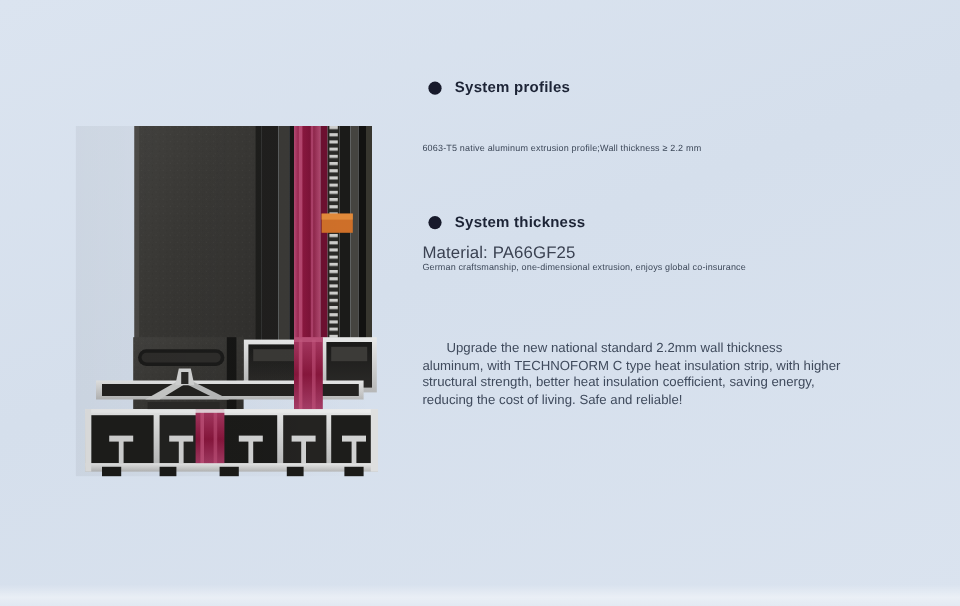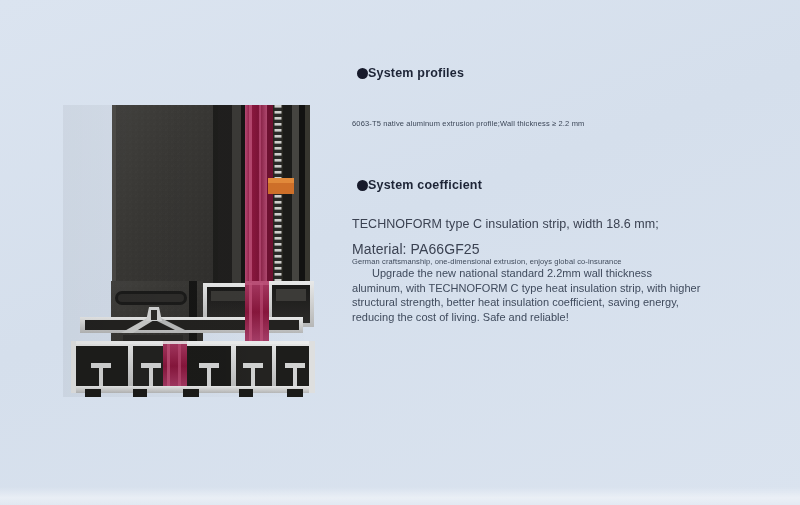--- a/index.html
+++ b/index.html
@@ -43,21 +43,21 @@
   
   .text-col {
     position: absolute;
     left: 352px;
     top: 66px;
     width: 400px;
   }
   .section-head {
     display: flex;
     align-items: center;
-    gap: 0;
+    gap: 11px;
   }
   .bullet {
     width: 11px;
     height: 11px;
     border-radius: 50%;
     background: #171a2b;
     flex: 0 0 auto;
     margin-left: 5px;
   }
   .head-label {
@@ -84,20 +84,21 @@
     color: #3b4252;
     letter-spacing: 0.1px;
     margin-top: 10px;
   }
   .line-sub {
     font-size: 7.5px;
     color: #3f4a5b;
     letter-spacing: 0.12px;
   }
   .para {
+    margin-top: 56px;
     font-size: 11px;
     line-height: 1.32;
     color: #3f4a5c;
     width: 352px;
     text-indent: 20px;
     letter-spacing: 0.02px;
   }
 </style>
 </head>
 <body>
@@ -267,23 +268,22 @@
   <div class="text-col">
 
     <div class="section-head">
       <span class="bullet"></span>
       <span class="head-label">System profiles</span>
     </div>
     <div class="small-note">6063-T5 native aluminum extrusion profile;Wall thickness ≥ 2.2 mm</div>
 
     <div class="section-head sec2">
       <span class="bullet"></span>
-      <span class="head-label">System coefficient</span>
+      <span class="head-label">System thickness</span>
     </div>
-    <div class="line-main">TECHNOFORM type C insulation strip, width 18.6 mm;</div>
     <div class="line-material">Material: PA66GF25</div>
     <div class="line-sub">German craftsmanship, one-dimensional extrusion, enjoys global co-insurance</div>
 
     <div class="para">Upgrade the new national standard 2.2mm wall thickness aluminum, with TECHNOFORM C type heat insulation strip, with higher structural strength, better heat insulation coefficient, saving energy, reducing the cost of living. Safe and reliable!</div>
   </div>
 
   <div class="bottom-band"></div>
 </div>
 
 </body></html>

